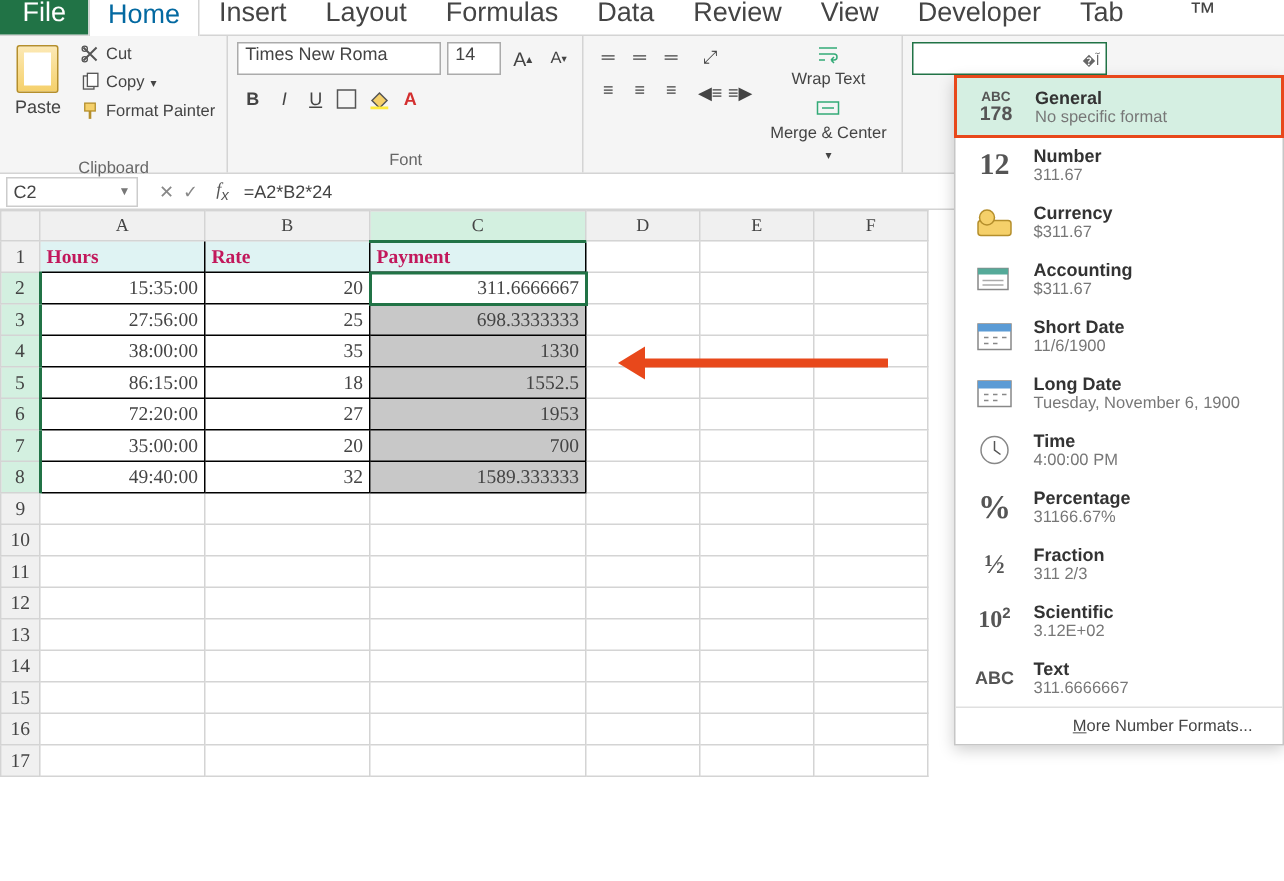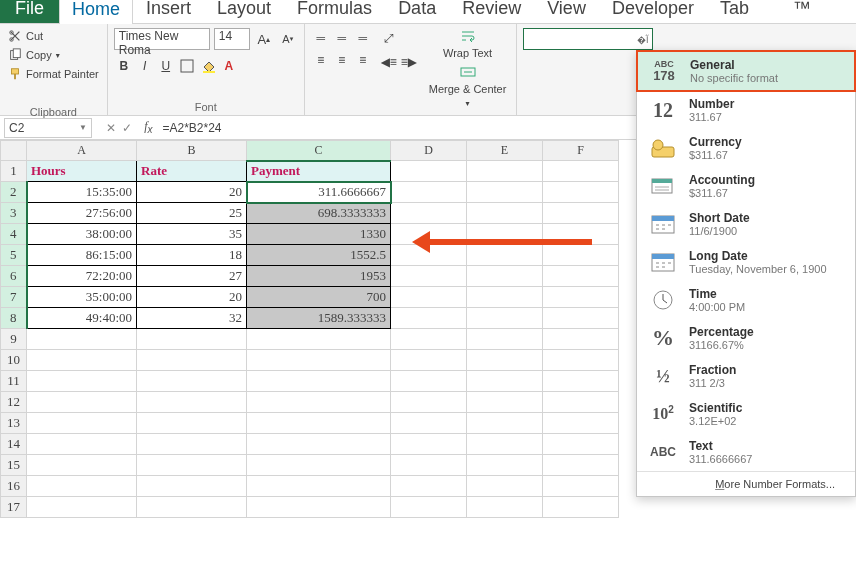--- a/index.html
+++ b/index.html
@@ -19,21 +19,21 @@
 
 .paste-btn { display: flex; flex-direction: column; align-items: center; gap: 2px; padding: 2px 4px; }
 .paste-icon { width: 28px; height: 32px; background: linear-gradient(#fce9b5,#f5d06a); border: 1px solid #b58f2c; border-radius: 2px; position: relative; }
 .paste-icon::after { content: ""; position: absolute; top: 4px; left: 4px; right: 4px; bottom: 4px; background: #fff; }
 .mini-btn { display: flex; align-items: center; gap: 4px; font-size: 11px; color: #444; padding: 1px 2px; }
 .cut-icon { width: 14px; height: 14px; display: inline-block; }
 .copy-icon-svg { width: 14px; height: 14px; display: inline-block; }
 .brush-icon { width: 14px; height: 14px; display: inline-block; }
 
 .font-row1 { display: flex; gap: 4px; align-items: center; }
-.font-select { width: 96px; height: 22px; border: 1px solid #ababab; background: #fff; font-size: 12px; padding: 0 4px; }
+.font-select { width: 136px; height: 22px; border: 1px solid #ababab; background: #fff; font-size: 12px; padding: 0 4px; }
 .size-select { width: 36px; height: 22px; border: 1px solid #ababab; background: #fff; font-size: 12px; padding: 0 4px; }
 .btn-sq { width: 20px; height: 20px; border: 1px solid transparent; display: inline-flex; align-items: center; justify-content: center; font-size: 12px; }
 .btn-row { display: flex; gap: 1px; align-items: center; margin-top: 4px; }
 
 .align-grid { display: grid; grid-template-columns: repeat(3, 20px); gap: 1px; }
 
 .wrap-merge { display: flex; flex-direction: column; gap: 4px; font-size: 11px; }
 .wm-btn { display: flex; align-items: center; gap: 4px; padding: 1px 4px; flex-direction: column; }
 
 .number-box { width: 130px; height: 22px; border: 1px solid #217346; background: #fff; display: flex; align-items: center; padding: 0 4px; }
@@ -95,20 +95,24 @@
     <div class="tab">Developer</div>
     <div class="tab">Office Tab</div>
     <div class="tab">Kutools ™</div>
     <div class="tab">Enterprise</div>
   </div>
 
 <div class="ribbon" style="position:relative;">
 
   <div class="group">
     <div class="group-body">
+      <div class="paste-btn">
+        <div class="paste-icon"></div>
+        <span>Paste</span>
+      </div>
       <div style="display:flex;flex-direction:column;gap:3px;">
         <div class="mini-btn">
           <svg class="cut-icon" viewBox="0 0 16 16">
               <path d="M3 3l10 10M13 3L3 13" stroke="#555" stroke-width="1.5" fill="none"></path>
               <circle cx="4" cy="12" r="2" fill="none" stroke="#555"></circle>
               <circle cx="4" cy="4" r="2" fill="none" stroke="#555"></circle>
             </svg>
           <span>Cut</span>
         </div>
         <div class="mini-btn">

